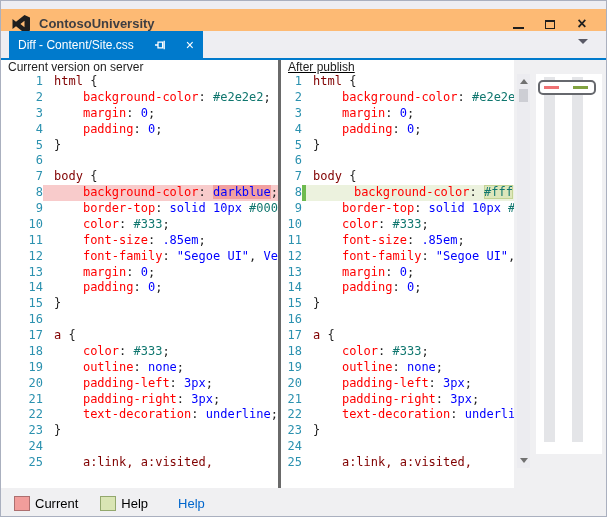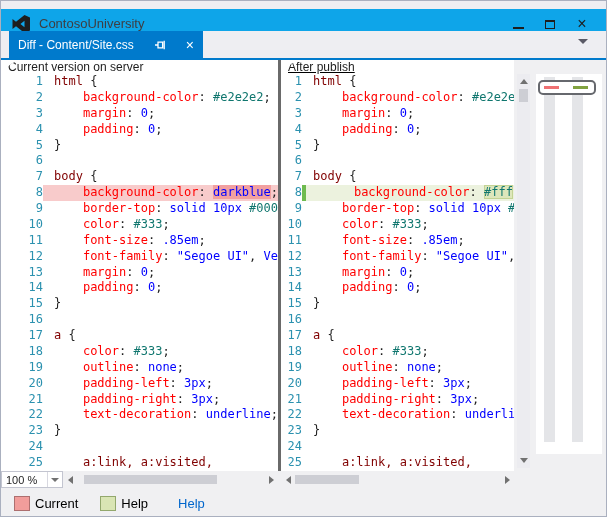--- a/index.html
+++ b/index.html
@@ -3,42 +3,42 @@
 <meta charset="utf-8">
 <style>
   * { margin:0; padding:0; box-sizing:border-box; }
   html,body { background:#d8d8d8; }
   #win {
     position:relative; width:607px; height:517px;
     background:#eeeef2; border:1px solid #aab0bf; overflow:hidden;
     font-family:"Liberation Sans", sans-serif;
   }
   
-  #titlebar { position:absolute; left:0; top:8px; width:100%; height:30px; background:#0ea5e9; }
+  #titlebar { position:absolute; left:0; top:8px; width:100%; height:30px; background:#fdba74;font-weight:bold; }
   #vslogo { position:absolute; left:10px; top:5px; width:20px; height:20px; }
   #apptitle { position:absolute; left:38px; top:7px; font-size:13px; color:#3e3e42; }
   .winbtn { position:absolute; top:3px; width:26px; height:24px; display:flex; align-items:center; justify-content:center; cursor:default; }
   #btn-min  { left:504px; }
   #btn-max  { left:536px; }
   #btn-close{ left:568px; }
   #btn-min span { display:block; width:11px; height:2px; background:#1e1e1e; margin-top:8px; }
   #btn-max span { display:block; width:10px; height:9px; border:1px solid #1e1e1e; border-top-width:2px; }
   #btn-close span { font-size:16px; color:#1e1e1e; line-height:1; }
   
   #tabstrip { position:absolute; left:0; top:30px; width:100%; height:27px; background:#eeeef2; }
   #tab { position:absolute; left:8px; top:0; height:27px; background:#007acc; color:#fff;
          display:flex; align-items:center; padding:0 9px; gap:20px; font-size:12px; }
   #tab .pin svg { display:block; }
   #tab .tclose { font-size:14px; line-height:1; }
   #strip-dd { position:absolute; right:18px; top:8px; width:0; height:0;
               border-left:5px solid transparent; border-right:5px solid transparent; border-top:5px solid #5a5a66; }
   #blueline { position:absolute; left:0; top:57px; width:100%; height:2px; background:#007acc; }
   
   #main { position:absolute; left:0; top:59px; width:100%; height:428px; background:#fff; }
-  .pane { position:absolute; top:0; height:411px; background:#fff; overflow:hidden;border-radius:23px; }
+  .pane { position:absolute; top:0; height:411px; background:#fff; overflow:hidden; }
   #pane-left  { left:0;   width:277px; }
   #pane-right { left:280px; width:233px;text-decoration:underline; }
   .pane-header { height:14px; font-size:12px; color:#1e1e1e; padding-left:7px; line-height:14px;
                  background:#fff; white-space:nowrap; }
   .codearea { position:absolute; left:0; top:14px; right:0; bottom:0; overflow:hidden;
               font-family:"DejaVu Sans Mono", monospace; font-size:12px; }
   .line { display:flex; height:15.88px; line-height:15.88px; white-space:pre; }
   .num { flex:0 0 auto; text-align:right; color:#2b91af; }
   #pane-left  .num { width:42px; }
   #pane-right .num { width:21px; }
@@ -190,46 +190,20 @@
           <div class="line"><span class="num">19</span><span class="rest"><span class="bar"></span><span class="text"><span class="pun">    </span><span class="prop">outline</span><span class="pun">: </span><span class="val">none</span><span class="pun">;</span></span></span></div>
           <div class="line"><span class="num">20</span><span class="rest"><span class="bar"></span><span class="text"><span class="pun">    </span><span class="prop">padding-left</span><span class="pun">: </span><span class="val">3px</span><span class="pun">;</span></span></span></div>
           <div class="line"><span class="num">21</span><span class="rest"><span class="bar"></span><span class="text"><span class="pun">    </span><span class="prop">padding-right</span><span class="pun">: </span><span class="val">3px</span><span class="pun">;</span></span></span></div>
           <div class="line"><span class="num">22</span><span class="rest"><span class="bar"></span><span class="text"><span class="pun">    </span><span class="prop">text-decoration</span><span class="pun">: </span><span class="val">underline</span></span></span></div>
           <div class="line"><span class="num">23</span><span class="rest"><span class="bar"></span><span class="text"><span class="pun">}</span></span></span></div>
           <div class="line"><span class="num">24</span><span class="rest"><span class="bar"></span><span class="text"></span></span></div>
           <div class="line"><span class="num">25</span><span class="rest"><span class="bar"></span><span class="text"><span class="pun">    </span><span class="sel">a:link, a:visited,</span></span></span></div>
         </div>
     </div>
 
-    <div id="scrollrow">
-      <div id="zoomctl">
-        <span class="zval">100 %</span>
-        <span class="zarrow">
-            <i></i>
-          </span>
-      </div>
-      <div class="hscroll" id="hscroll-left">
-        <span class="sarrow left">
-            <i></i>
-          </span>
-        <span class="hthumb"></span>
-        <span class="sarrow right">
-            <i></i>
-          </span>
-      </div>
-      <div class="hscroll" id="hscroll-right">
-        <span class="sarrow left">
-            <i></i>
-          </span>
-        <span class="hthumb"></span>
-        <span class="sarrow right">
-            <i></i>
-          </span>
-      </div>
-    </div>
 
     <div id="rightcol">
       <div id="vscroll">
         <span class="va up">
             <i></i>
           </span>
         <span id="vthumb"></span>
         <span class="va down">
             <i></i>
           </span>

